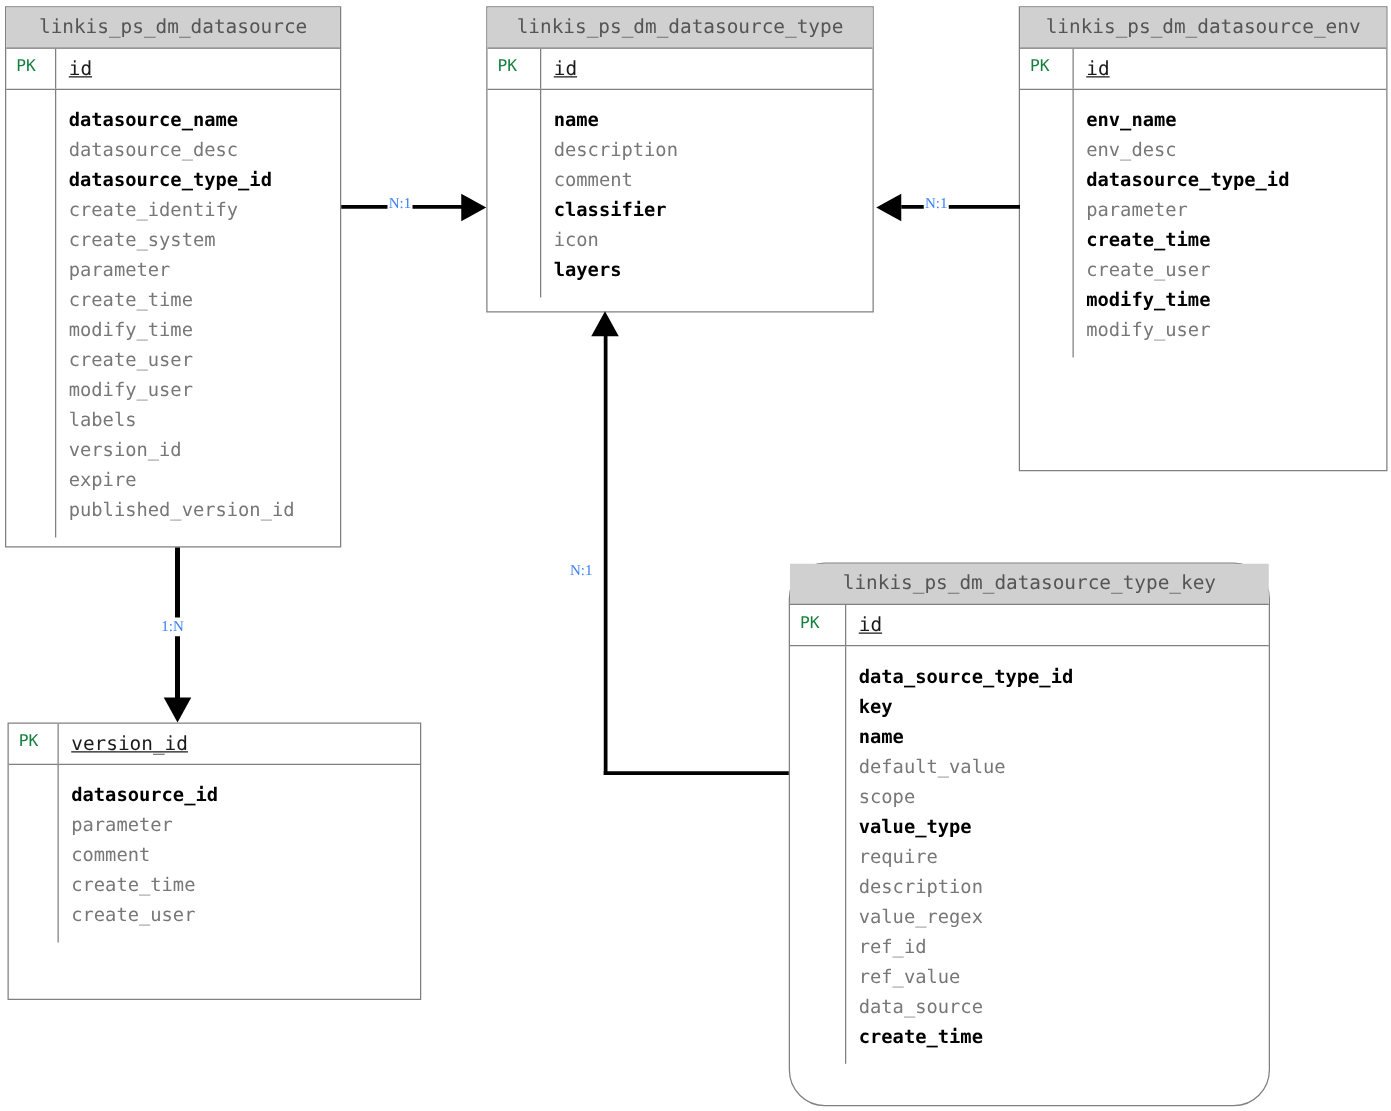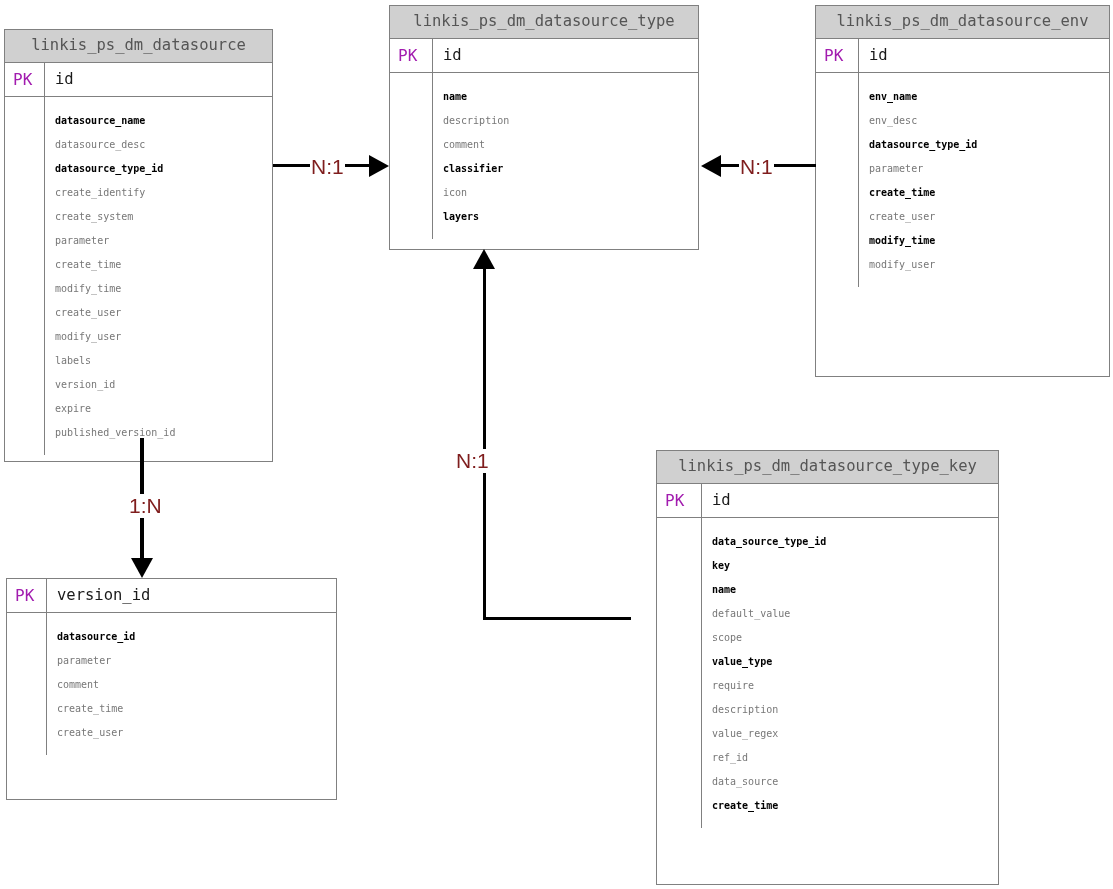--- a/index.html
+++ b/index.html
@@ -40,41 +40,42 @@
     display: flex;
     box-sizing: border-box;
   }
   .pk-row {
     border-bottom: 1px solid #808080;
   }
   .cell-key {
     box-sizing: border-box;
     flex: 0 0 auto;
     border-right: 1px solid #808080;
-    font-size: 16px;
-    color: #a21caf;
+    font-size: 13px;
+    color: #15803d;
     padding: 7px 0 7px 8px;
     white-space: nowrap;
   }
   .cell-val {
     box-sizing: border-box;
     flex: 1 1 auto;
     padding: 7px 0 7px 10px;
     font-size: 15.5px;
     color: #1a1a1a;
     white-space: nowrap;
   }
   .cell-val .pk-name {
+    text-decoration: underline;
   }
   .attr-block {
     box-sizing: border-box;
     padding: 12px 0 10px 10px;
   }
   .attr {
-    font-size: 10px;
+    font-size: 15px;
     line-height: 24px;
     color: #777777;
     white-space: nowrap;
   }
   .attr.bold {
     color: #000000;
     font-weight: bold;
   }
 
   
@@ -105,34 +106,34 @@
     border-right: 11px solid transparent;
     border-bottom: 20px solid #000000;
   }
   .arrow-down {
     border-left: 11px solid transparent;
     border-right: 11px solid transparent;
     border-top: 20px solid #000000;
   }
   .card-label {
     position: absolute;
-    font-size: 21px;
-    color: #7f1d1d;
+    font-size: 12px;
+    color: #3b82f6;
     background: #ffffff;
     padding: 0 1px;
     white-space: nowrap;
-    font-family: Liberation Sans, sans-serif;
+    font-family: Liberation Serif, serif;
   }
 </style>
 </head>
 <body>
 
 <div id="canvas">
 
-  <div class="entity" style="left:4px; top:5px; width:269px; height:433px;margin-top:24px;">
+  <div class="entity" style="left:4px; top:5px; width:269px; height:433px;">
     <div class="entity-title">linkis_ps_dm_datasource</div>
     <div class="entity-row pk-row">
       <div class="cell-key" style="width:40px;">PK</div>
       <div class="cell-val"><span class="pk-name">id</span></div>
     </div>
     <div class="entity-row">
       <div class="cell-key" style="width:40px; padding:0;">&nbsp;</div>
       <div class="attr-block">
         <div class="attr bold">datasource_name</div>
         <div class="attr">datasource_desc</div>
@@ -202,39 +203,40 @@
       <div class="attr-block">
         <div class="attr bold">datasource_id</div>
         <div class="attr">parameter</div>
         <div class="attr">comment</div>
         <div class="attr">create_time</div>
         <div class="attr">create_user</div>
       </div>
     </div>
   </div>
 
-  <div class="entity" style="left:656px; top:450px; width:343px; height:435px;">
+  <div class="entity" style="left:631px; top:450px; width:385px; height:435px;border-radius:29px;">
     <div class="entity-title">linkis_ps_dm_datasource_type_key</div>
     <div class="entity-row pk-row">
       <div class="cell-key" style="width:45px;">PK</div>
       <div class="cell-val"><span class="pk-name">id</span></div>
     </div>
     <div class="entity-row">
       <div class="cell-key" style="width:45px; padding:0;">&nbsp;</div>
       <div class="attr-block">
         <div class="attr bold">data_source_type_id</div>
         <div class="attr bold">key</div>
         <div class="attr bold">name</div>
         <div class="attr">default_value</div>
         <div class="attr">scope</div>
         <div class="attr bold">value_type</div>
         <div class="attr">require</div>
         <div class="attr">description</div>
         <div class="attr">value_regex</div>
         <div class="attr">ref_id</div>
+        <div class="attr">ref_value</div>
         <div class="attr">data_source</div>
         <div class="attr bold">create_time</div>
       </div>
     </div>
   </div>
 
   <div class="conn-line h-line" style="left:273px; top:164px; width:97px;"></div>
   <div class="arrow arrow-right" style="left:369px; top:155px;"></div>
   <div class="card-label" style="left:310px; top:155px;">N:1</div>
 

